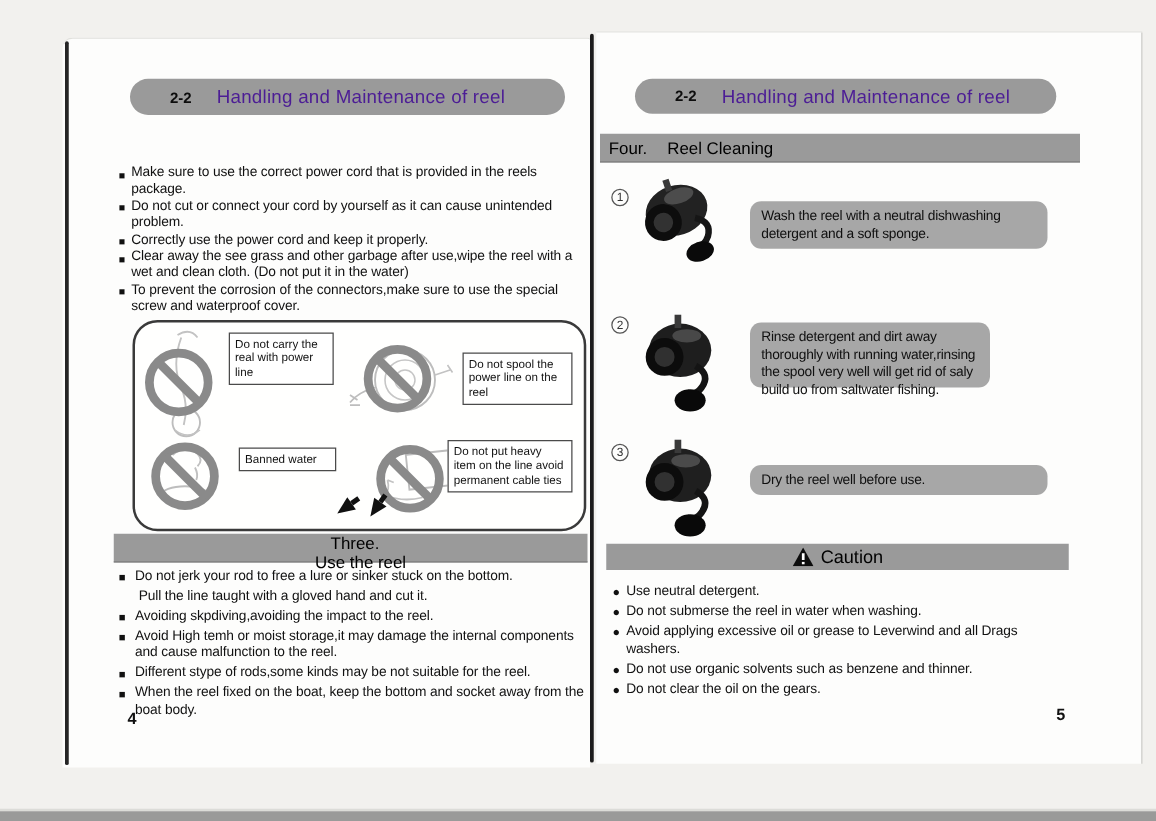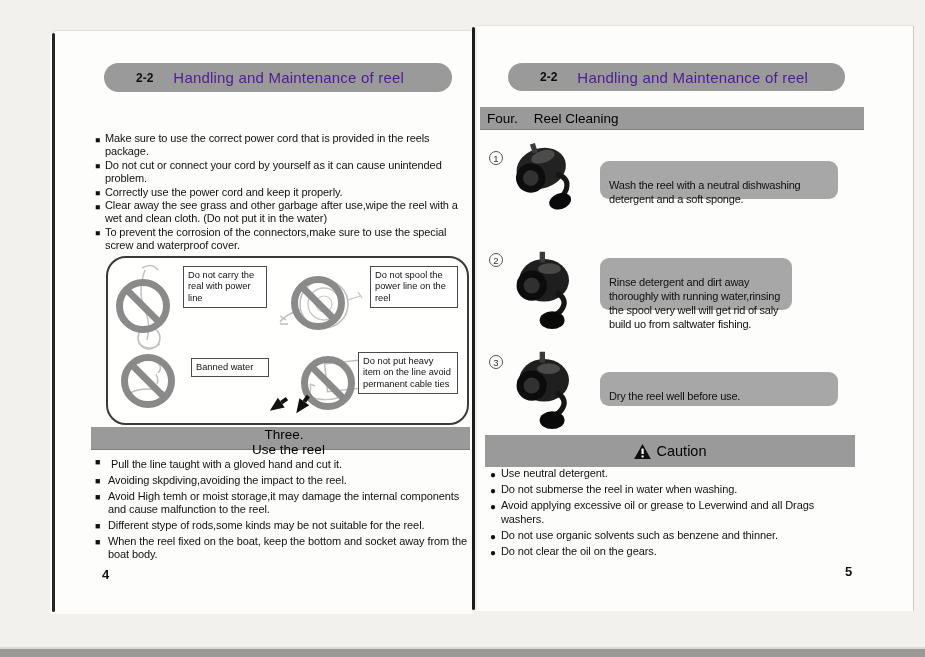--- a/index.html
+++ b/index.html
@@ -35,23 +35,23 @@
   
   .diagram{position:absolute;left:56px;top:225px;width:359px;height:165px;border:2px solid #3a3a3a;border-radius:20px;background:#fffffe;}
   .nosign{position:absolute;width:54px;height:54px;border:7px solid #8a8a8a;border-radius:50%;box-sizing:border-box;}
   .nosign::after{content:"";position:absolute;left:-3px;top:17px;width:47px;height:7px;background:#8a8a8a;transform:rotate(45deg);}
   .dlabel{position:absolute;border:1px solid #4a4a4a;background:#fff;font-size:9.3px;line-height:11.3px;padding:3px 4px;color:#111;box-sizing:border-box;}
   .sketch{position:absolute;}
   
   .stepnum{position:absolute;width:14px;height:14px;border:1.2px solid #555;border-radius:50%;font-size:9.5px;color:#333;
            display:flex;align-items:center;justify-content:center;box-sizing:border-box;}
   .stepbox{position:absolute;background:#a7a7a7;border-radius:9px;font-size:11px;letter-spacing:-0.2px;line-height:14px;color:#0f0f0f;
-           padding:17px 9px;box-sizing:border-box;}
+           padding:5px 9px;box-sizing:border-box;}
   .reel{position:absolute;}
-  .cautionbar{position:absolute;background:#9a9a9a;height:32px;display:flex;align-items:center;justify-content:center;gap:6px;}
+  .cautionbar{position:absolute;background:#9a9a9a;height:21px;display:flex;align-items:center;justify-content:center;gap:6px;}
   .cautionbar .ct{font-size:14.5px;color:#000;}
   .pgnum{position:absolute;font-weight:bold;font-size:13px;color:#111;}
   .arrows{position:absolute;}
 </style>
 </head>
 <body>
 
 <div class="screen">
 
   <div class="page page-left">
@@ -93,21 +93,21 @@
         <rect x="22" y="6" width="34" height="28" transform="rotate(-6 39 20)" stroke="#bdbdbd" stroke-width="1.5" fill="none"></rect>
         <path d="M4 40 q14 6 30 2 M6 28 q2 8 -2 12 M6 28 l5 2" stroke="#c3c3c3" stroke-width="1.4" fill="none"></path>
       </svg>
 
       <div class="nosign" style="left:8px;top:21px;"></div>
       <div class="nosign" style="left:183px;top:18px;"></div>
       <div class="nosign" style="left:13px;top:96px;"></div>
       <div class="nosign" style="left:193px;top:98px;"></div>
 
       <div class="dlabel" style="left:75px;top:8px;width:84px;min-height:40px;">Do not carry the real with power line</div>
-      <div class="dlabel" style="left:262px;top:8px;width:88px;min-height:40px;">Do not spool the power line on the reel</div>
+      <div class="dlabel" style="left:262px;top:24px;width:88px;min-height:40px;">Do not spool the power line on the reel</div>
       <div class="dlabel" style="left:83px;top:100px;width:78px;height:19px;">Banned water</div>
       <div class="dlabel" style="left:250px;top:94px;width:100px;min-height:40px;">Do not put heavy item on the line avoid permanent cable ties</div>
 
       <svg class="arrows" style="left:158px;top:136px;" width="50" height="22" viewBox="0 0 50 22">
         <g transform="rotate(-35 12 11)">
             <polygon points="2,11 16,5 16,17" fill="#111"></polygon>
             <rect x="16" y="9" width="7" height="4" fill="#111"></rect>
           </g>
         <g transform="rotate(-55 36 11)">
             <polygon points="26,11 40,5 40,17" fill="#111"></polygon>
@@ -115,21 +115,21 @@
           </g>
       </svg>
     </div>
 
     <div class="secbar" style="left:41px;top:396px;width:379px;flex-direction:column;">
       <span class="lbl">Three.</span>
       <span class="ttl">Use the reel</span>
     </div>
 
     <ul class="blist blist2" style="left:45px;top:424px;width:378px;">
-      <li><span class="sq">■</span></li>
+      <li><span class="sq">■</span><span>Do not jerk your rod to free a lure or sinker stuck on the bottom.</span></li>
       <li class="nob"><span>Pull the line taught with a gloved hand and cut it.</span></li>
       <li><span class="sq">■</span><span>Avoiding skpdiving,avoiding the impact to the reel.</span></li>
       <li><span class="sq">■</span><span>Avoid High temh or moist storage,it may damage the internal components and cause malfunction to the reel.</span></li>
       <li><span class="sq">■</span><span>Different stype of rods,some kinds may be not suitable for the reel.</span></li>
       <li><span class="sq">■</span><span>When the reel fixed on the boat, keep the bottom and socket away from the boat body.</span></li>
     </ul>
 
     <div class="pgnum" style="left:52px;top:536px;">4</div>
   </div>
 

